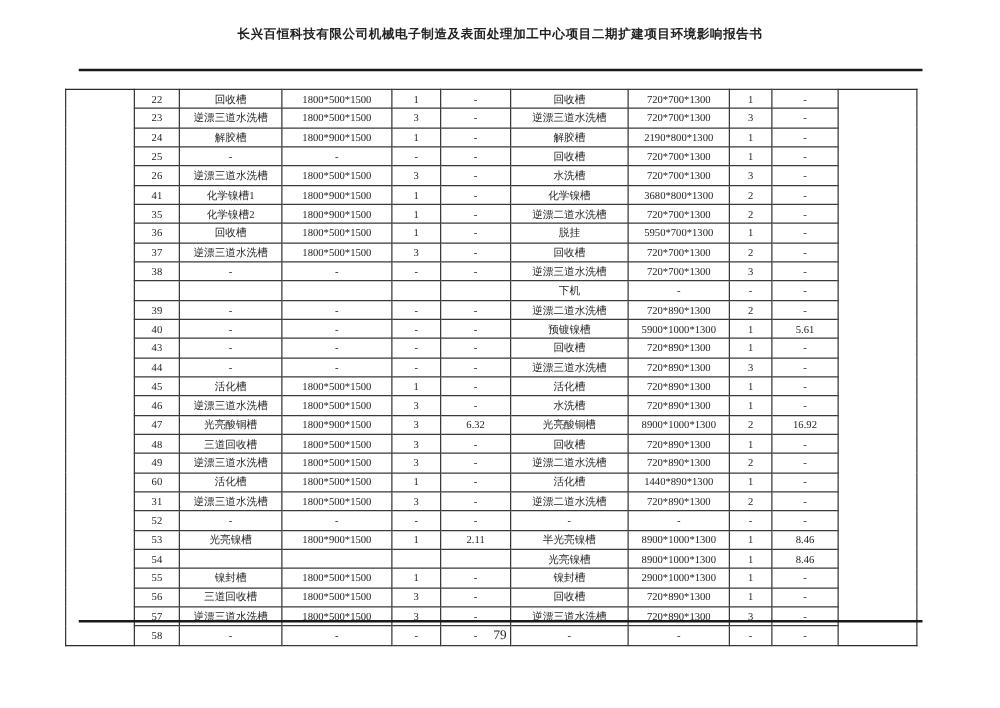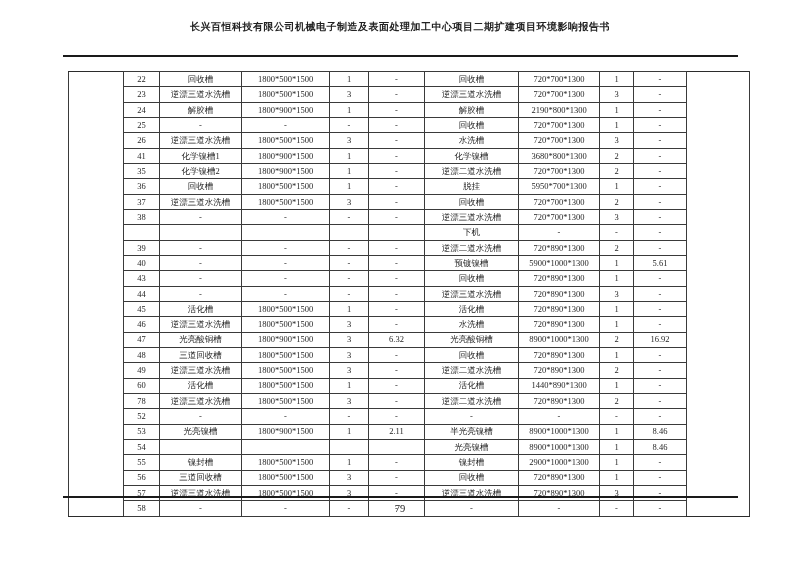--- a/index.html
+++ b/index.html
@@ -29,21 +29,21 @@
   .header-rule {
     position: absolute;
     top: 55px;
     left: 63px;
     width: 675px;
     border-top: 2px solid #1a1a1a;
   }
   .table-wrap {
     position: absolute;
     top: 71px;
-    left: 68px;
+    left: 52px;
   }
   table.equip {
     border-collapse: collapse;
     table-layout: fixed;
     width: 681px;
     height: 416px;
     border: 1.6px solid #2b2b2b;
   }
   table.equip td {
     border: 1px solid #3a3a3a;
@@ -333,21 +333,21 @@
           <td>活化槽</td>
           <td>1800*500*1500</td>
           <td>1</td>
           <td>-</td>
           <td>活化槽</td>
           <td>1440*890*1300</td>
           <td>1</td>
           <td>-</td>
         </tr>
         <tr>
-          <td>78</td>
+          <td>31</td>
           <td>逆漂三道水洗槽</td>
           <td>1800*500*1500</td>
           <td>3</td>
           <td>-</td>
           <td>逆漂二道水洗槽</td>
           <td>720*890*1300</td>
           <td>2</td>
           <td>-</td>
         </tr>
         <tr>

